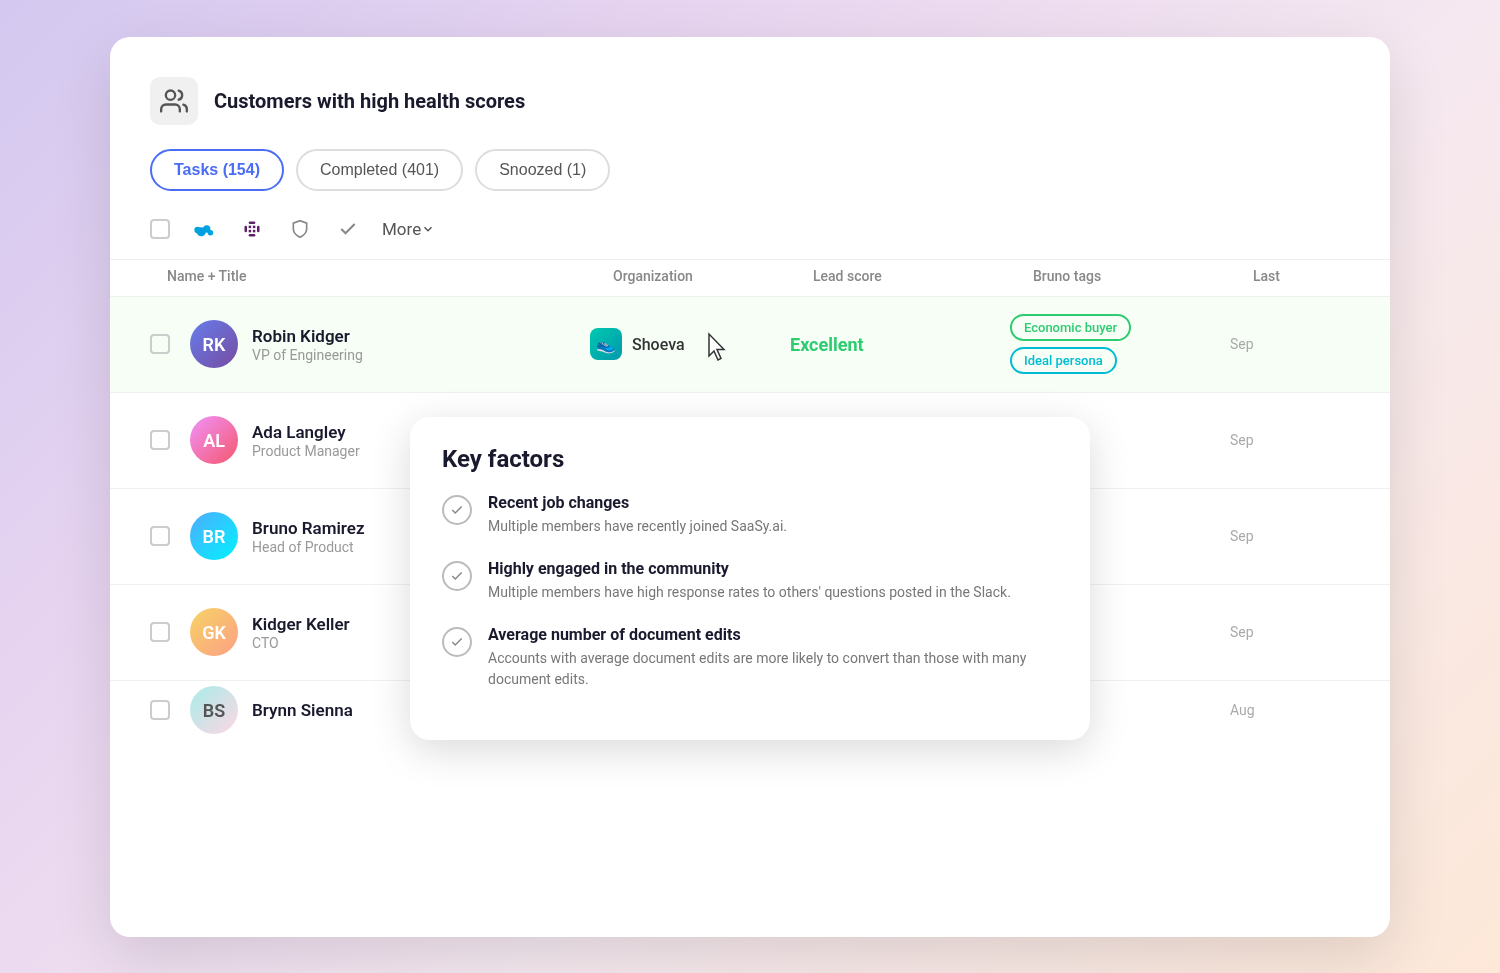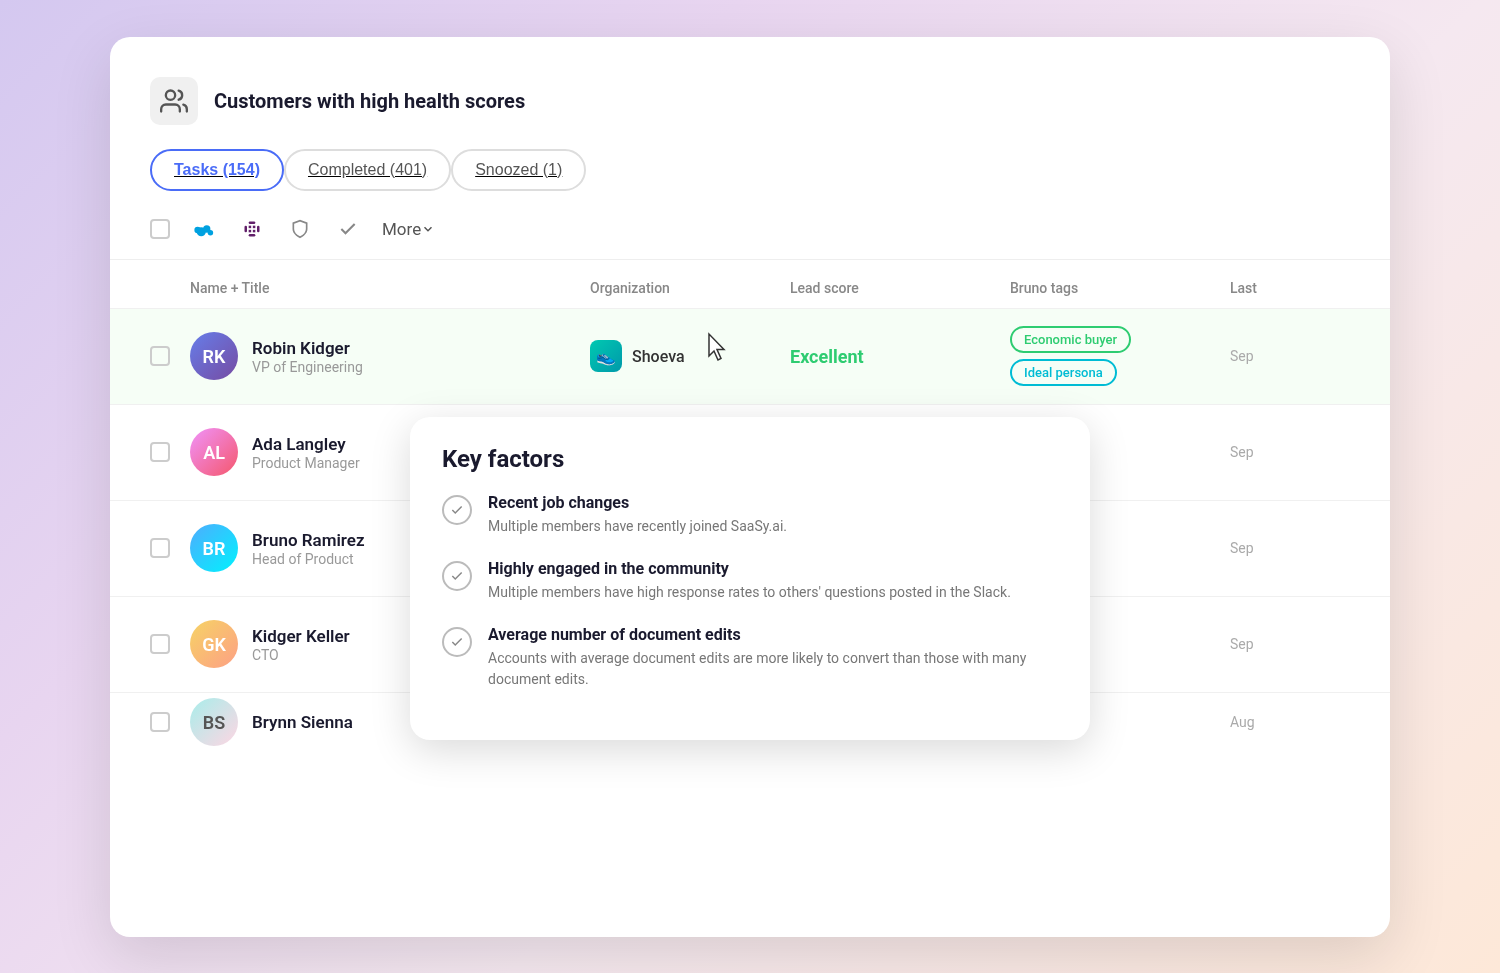--- a/index.html
+++ b/index.html
@@ -46,22 +46,21 @@
 
     .header-title {
       font-size: 20px;
       font-weight: 700;
       color: #1a1a2e;
     }
 
     .tabs {
       padding: 0 40px 24px 40px;
       display: flex;
-      gap: 0;
-      text-decoration: underline;
+      gap: 12px;
     }
 
     .tab {
       padding: 10px 22px;
       border-radius: 24px;
       border: 2px solid #ddd;
       font-size: 16px;
       cursor: pointer;
       font-weight: 500;
       background: #fff;
@@ -105,22 +104,21 @@
       display: flex;
       align-items: center;
       color: #555;
       font-size: 17px;
       cursor: pointer;
     }
 
     .table-header {
       display: grid;
       grid-template-columns: 40px 1fr 200px 220px 220px 120px;
-      padding: 0 40px;
-      margin-top: 12px;
+      padding: 0 17px;
       margin-bottom: 4px;
     }
 
     .table-header-cell {
       font-size: 14px;
       color: #888;
       font-weight: 500;
       padding: 8px 0;
     }
 

